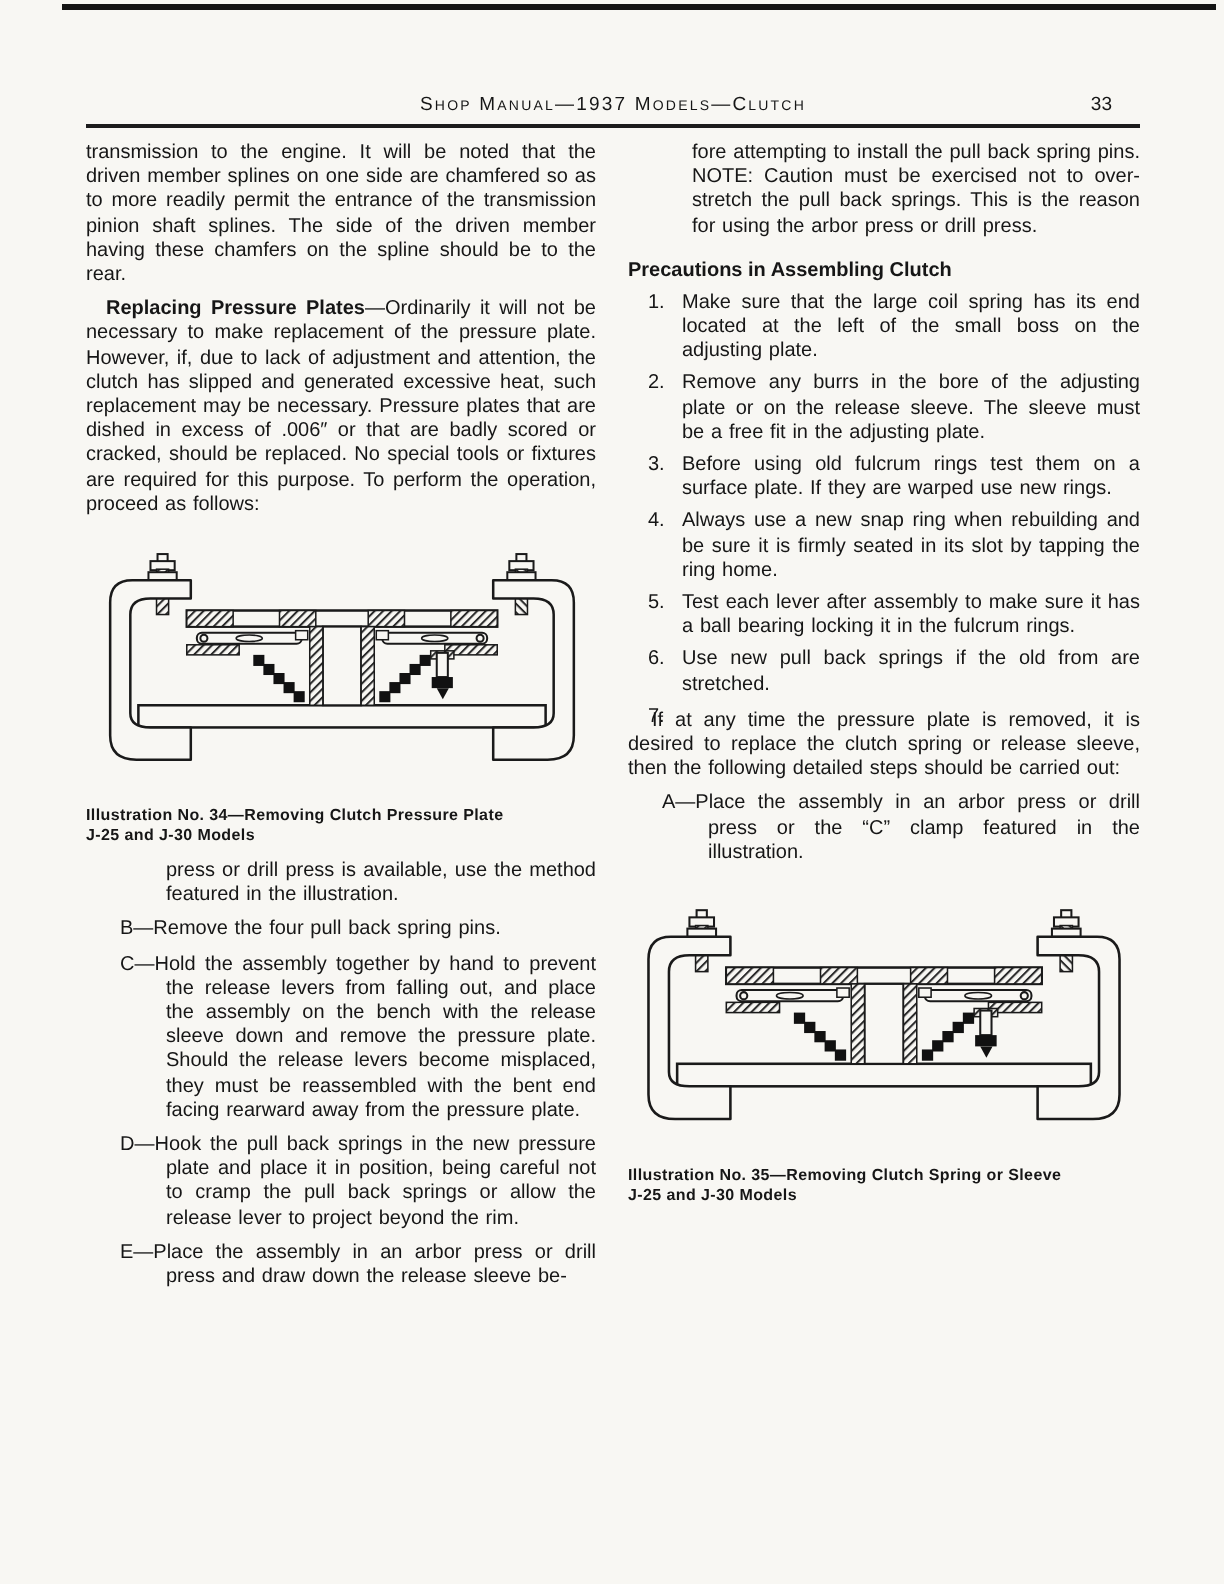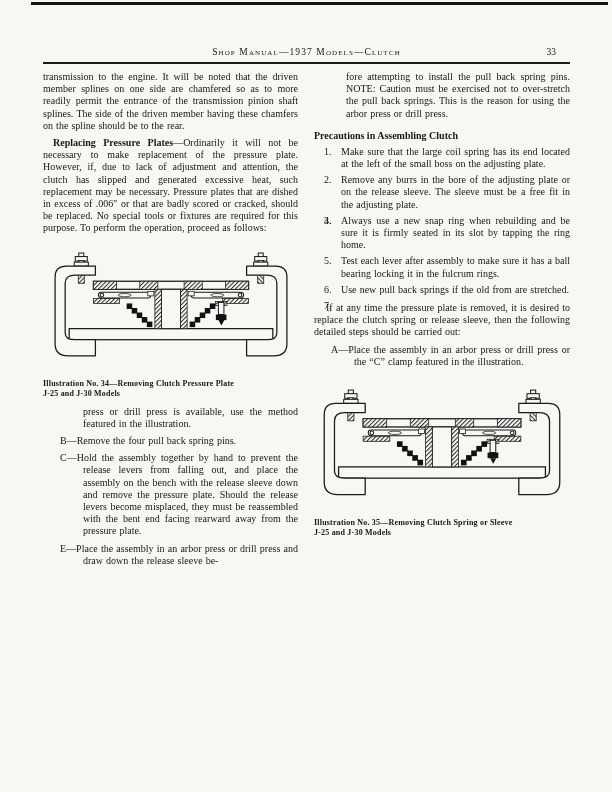--- a/index.html
+++ b/index.html
@@ -1,17 +1,17 @@
 <!DOCTYPE html>
 <html><head>
 <meta charset="utf-8">
 <style>
   html,body{margin:0;padding:0;background:#ffffff;}
   .page{position:relative;width:612px;height:792px;background:#f8f7f3;overflow:hidden;
-        font-family:Liberation Serif, serif;color:#161616;
+        font-family:Liberation Sans, sans-serif;color:#161616;
         -webkit-font-smoothing:antialiased;}
   .scan-line{position:absolute;top:2px;left:31px;width:577px;height:2.5px;background:#141414;}
   .running-head{position:absolute;top:47px;left:43px;width:527px;text-align:center;
         font-size:9.5px;font-variant:small-caps;letter-spacing:1.1px;}
   .page-num{position:absolute;top:47px;right:56px;font-size:9.5px;}
   .head-rule{position:absolute;top:62px;left:43px;width:527px;height:1.6px;background:#1c1c1c;}
   .col{position:absolute;top:71px;font-size:10px;line-height:12.2px;}
   .col-left{left:43px;width:255px;}
   .col-right{left:314px;width:256px;}
   p{margin:0;}
@@ -112,38 +112,40 @@
       </svg>
       <figcaption>
         <div>Illustration No. 34—Removing Clutch Pressure Plate</div>
         <div>J-25 and J-30 Models</div>
       </figcaption>
     </figure>
 
     <p class="just cont">press or drill press is available, use the method featured in the illustration.</p>
     <p class="just li">B—Remove the four pull back spring pins.</p>
     <p class="just li">C—Hold the assembly together by hand to prevent the release levers from falling out, and place the assembly on the bench with the release sleeve down and remove the pressure plate. Should the release levers become misplaced, they must be reassembled with the bent end facing rearward away from the pressure plate.</p>
+    <p class="just li">D—Hook the pull back springs in the new pressure plate and place it in position, being careful not to cramp the pull back springs or allow the release lever to project beyond the rim.</p>
     <p class="just li">E—Place the assembly in an arbor press or drill press and draw down the release sleeve be-</p>
   </section>
 
   <section class="col col-right">
     <p class="just cont2">fore attempting to install the pull back spring pins. NOTE: Caution must be exercised not to over-stretch the pull back springs. This is the reason for using the arbor press or drill press.</p>
 
     <h3>Precautions in Assembling Clutch</h3>
 
     <div class="nitem">
       <span class="num">1.</span>
       <p class="just">Make sure that the large coil spring has its end located at the left of the small boss on the adjusting plate.</p>
     </div>
     <div class="nitem">
       <span class="num">2.</span>
       <p class="just">Remove any burrs in the bore of the adjusting plate or on the release sleeve. The sleeve must be a free fit in the adjusting plate.</p>
     </div>
     <div class="nitem">
       <span class="num">3.</span>
+      <p class="just">Before using old fulcrum rings test them on a surface plate. If they are warped use new rings.</p>
     </div>
     <div class="nitem">
       <span class="num">4.</span>
       <p class="just">Always use a new snap ring when rebuilding and be sure it is firmly seated in its slot by tapping the ring home.</p>
     </div>
     <div class="nitem">
       <span class="num">5.</span>
       <p class="just">Test each lever after assembly to make sure it has a ball bearing locking it in the fulcrum rings.</p>
     </div>
     <div class="nitem">

